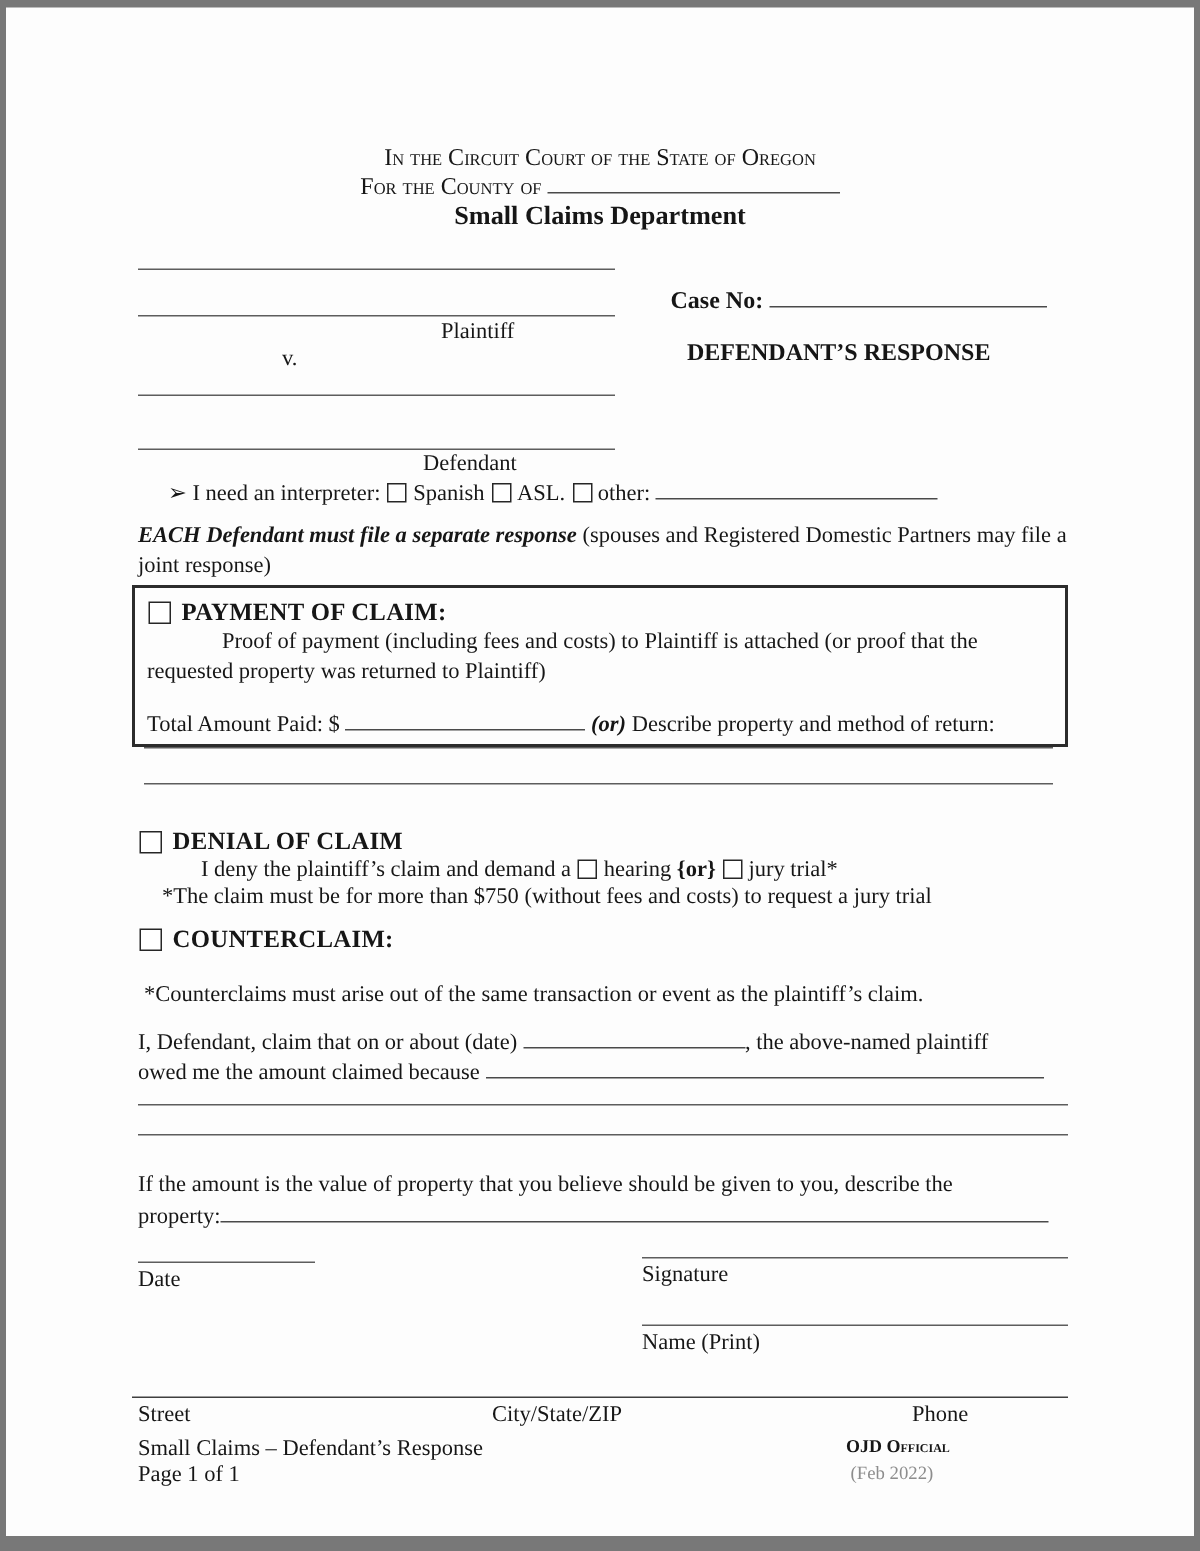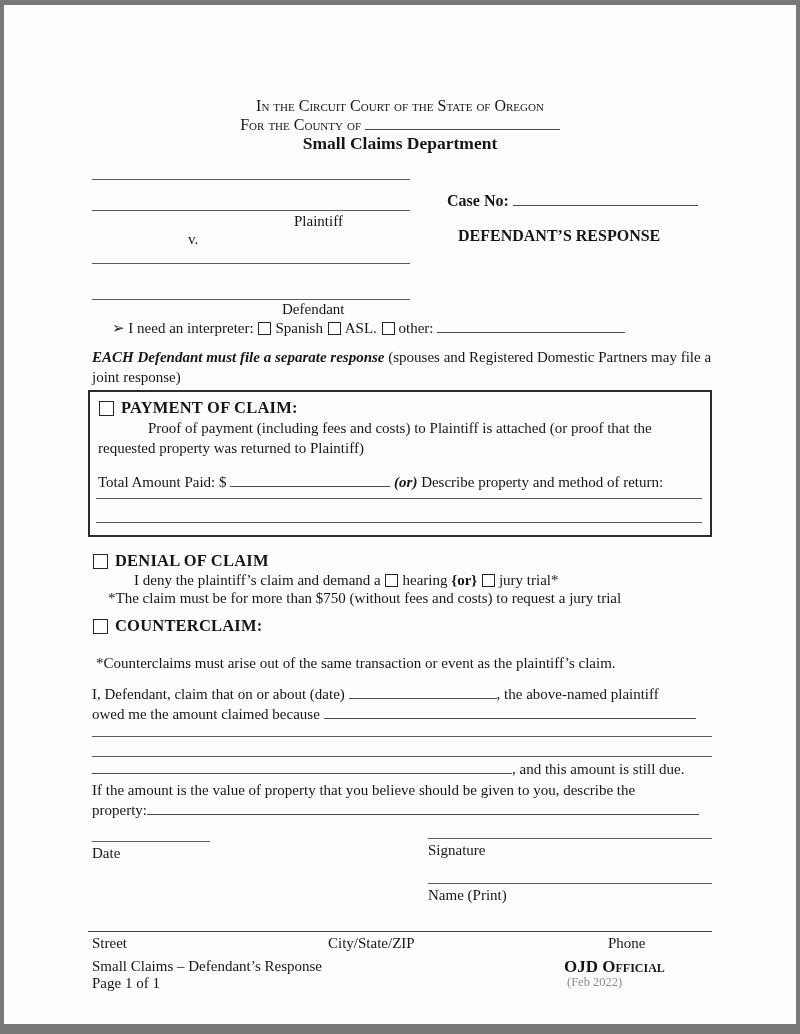--- a/index.html
+++ b/index.html
@@ -30,21 +30,21 @@
   .fill { display:inline-block; border-bottom:1.3px solid #4a4a4a; height:13px; vertical-align:baseline; }
   .cb {
     display:inline-block; width:13px; height:13px;
     border:1.6px solid #262626; background:#fff;
     vertical-align:-2px; margin:0 4px 0 1px;
   }
   .cbL { width:15px; height:15px; margin-right:7px; vertical-align:-3px; }
   .h { font-weight:bold; font-size:16.5px; letter-spacing:0.2px; }
   .lh { line-height:19.5px; }
   .box {
-    position:absolute; left:84px; top:385px; width:624px; height:147px;
+    position:absolute; left:84px; top:385px; width:624px; height:108px;
     border:2px solid #2c2c2c; background:transparent;
   }
   .muted { color:#8d8d8d; }
 </style>
 </head>
 <body>
 
 <div class="frame">
 <div class="page">
 
@@ -121,23 +121,20 @@
     <span>I, Defendant, claim that on or about</span>
     <span class="i">(date)</span>
     <span class="fill" style="width:148px;"></span><span>, the above-named plaintiff</span>
   </div>
   <div class="abs" style="left:88px; top:701px;">
     <span>owed me the amount claimed because</span>
     <span class="fill" style="width:372px;"></span>
   </div>
   <div class="rule" style="left:88px; top:731px; width:620px;"></div>
   <div class="rule" style="left:88px; top:751px; width:620px;"></div>
-  <div class="abs" style="left:88px; top:756px;">
-    <span class="fill" style="width:420px;"></span><span>, and this amount is still due.</span>
-  </div>
   <div class="abs" style="left:88px; top:777px;">If the amount is the value of property that you believe should be given to you, describe the</div>
   <div class="abs" style="left:88px; top:797px;">
     <span>property:</span><span class="fill" style="width:552px;"></span>
   </div>
 
   <div class="rule" style="left:88px; top:836px; width:118px;"></div>
   <div class="abs" style="left:88px; top:840px;">Date</div>
 
   <div class="rule" style="left:424px; top:833px; width:284px;"></div>
   <div class="abs" style="left:424px; top:837px;">Signature</div>
@@ -146,17 +143,17 @@
   <div class="abs" style="left:424px; top:882px;">Name (Print)</div>
 
   <div class="rule" style="left:84px; top:926px; width:624px; border-color:#3f3f3f;"></div>
   <div class="abs" style="left:88px; top:930px;">Street</div>
   <div class="abs" style="left:324px; top:930px;">City/State/ZIP</div>
   <div class="abs" style="left:604px; top:930px;">Phone</div>
 
   <div class="abs" style="left:88px; top:953px;">Small Claims – Defendant’s Response</div>
   <div class="abs" style="left:88px; top:970px;">Page 1 of 1</div>
 
-  <div class="abs b sc" style="left:560px; top:952px; font-size:17px;">OJD Official</div>
+  <div class="abs b sc" style="left:560px; top:952px; font-size:12px;">OJD Official</div>
   <div class="abs i muted" style="left:563px; top:970px; font-size:12.5px;">(Feb 2022)</div>
 
 </div>
 </div>
 
 </body></html>

